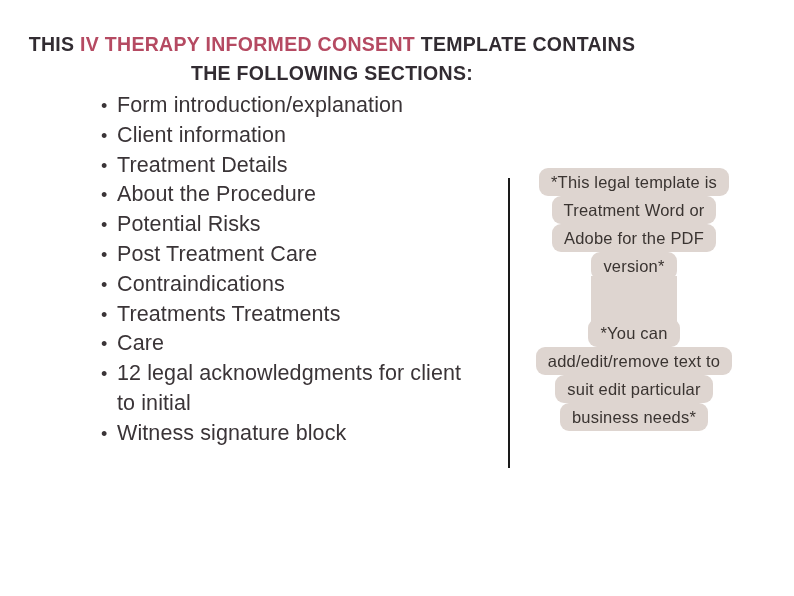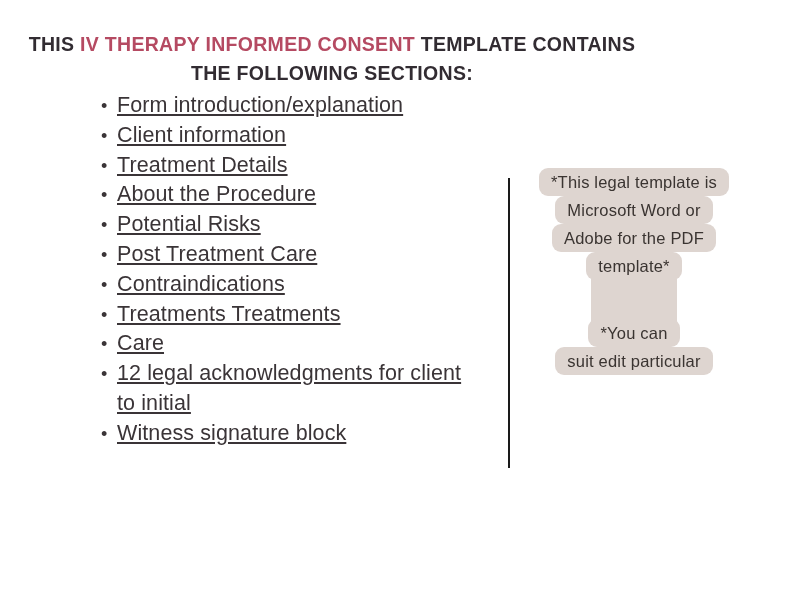--- a/index.html
+++ b/index.html
@@ -20,21 +20,21 @@
   }
   .title .accent { color: var(--accent, #b54a62); }
 
   .sections {
     position: absolute; left: 100px; top: 91px; width: 398px;
     margin: 0; padding: 0; list-style: none;
     font-size: 21.5px; line-height: 29.8px;
     color: var(--body-text, #3a3437);
     letter-spacing: 0.1px;
   }
-  .sections li { position: relative; padding-left: 17px; text-decoration: underline; }
+  .sections li { position: relative; padding-left: 17px; }
   .sections li::before {
     content: var(--bullet, "\2022");
     position: absolute; left: 1px; top: 1px;
     font-size: 18px;
   }
 
   .divider {
     position: absolute; left: 508px; top: 178px;
     width: 2px; height: 290px;
     background: var(--divider, #1a1a1a);
@@ -84,24 +84,26 @@
       <li>Care</li>
       <li>12 legal acknowledgments for client<br>to initial</li>
       <li>Witness signature block</li>
     </ul>
 
   <div class="divider"></div>
 
   <div class="notes">
     <div class="note-block">
         <div class="note-line">*This legal template is</div>
-        <div class="note-line">Microsoft Word or</div>
+        <div class="note-line">Treatment Word or</div>
         <div class="note-line">Adobe for the PDF</div>
-        <div class="note-line">template*</div>
+        <div class="note-line">version*</div>
       </div>
     <div class="note-connector"></div>
     <div class="note-block">
         <div class="note-line">*You can</div>
+        <div class="note-line">add/edit/remove text to</div>
         <div class="note-line">suit edit particular</div>
+        <div class="note-line">business needs*</div>
       </div>
   </div>
 
 </div>
 
 </body></html>

